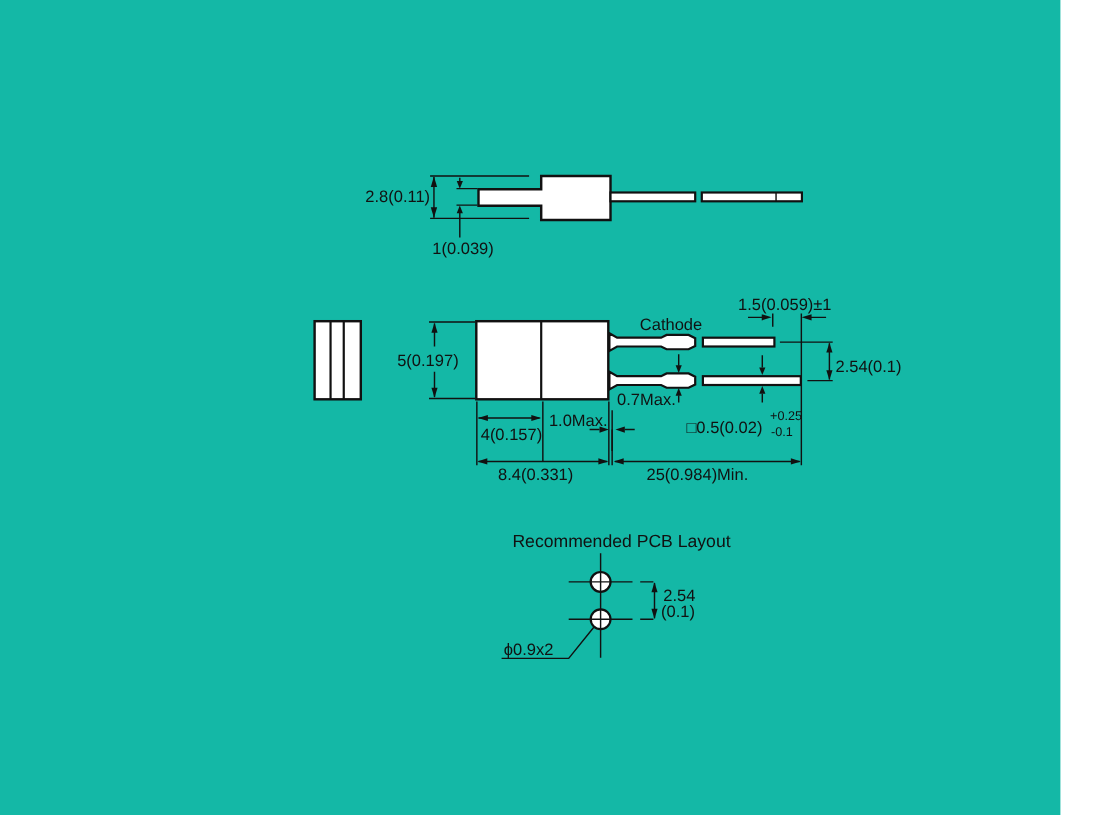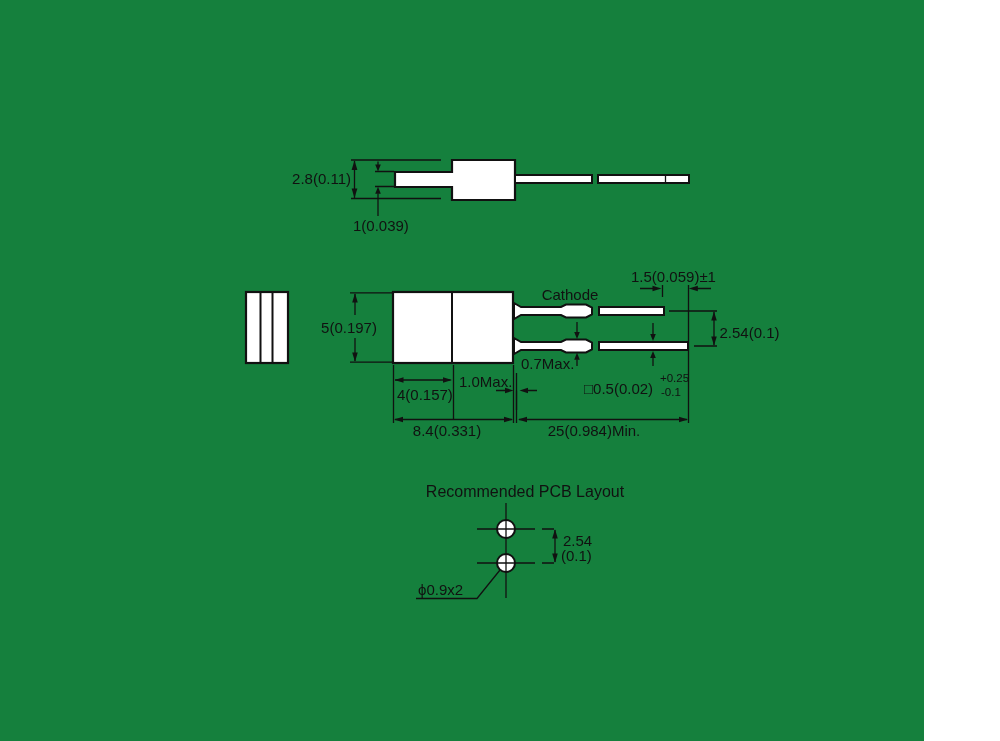--- a/index.html
+++ b/index.html
@@ -1,16 +1,16 @@
 <!DOCTYPE html>
 <html><head>
 <meta charset="utf-8">
 <style>
   html,body{margin:0;padding:0;background:#ffffff;}
-  .page{position:relative;width:924px;height:741px;background:#15803d;overflow:hidden;}
+  .page{position:relative;width:924px;height:741px;background:#14b8a6;overflow:hidden;padding-left:40px;}
   svg{display:block;}
   text{font-family:"Liberation Sans","DejaVu Sans",sans-serif;fill:#111;}
   .lbl{font-size:15px;}
   .lbl-sm{font-size:11.5px;}
   .lbl-title{font-size:16px;}
   .part{fill:#ffffff;stroke:#111;stroke-width:2.2;stroke-linejoin:miter;}
   .part-thin{fill:#ffffff;stroke:#111;stroke-width:2;}
   .dim{stroke:#111;stroke-width:1.3;fill:none;}
   .ah{fill:#111;stroke:none;}
 </style>

